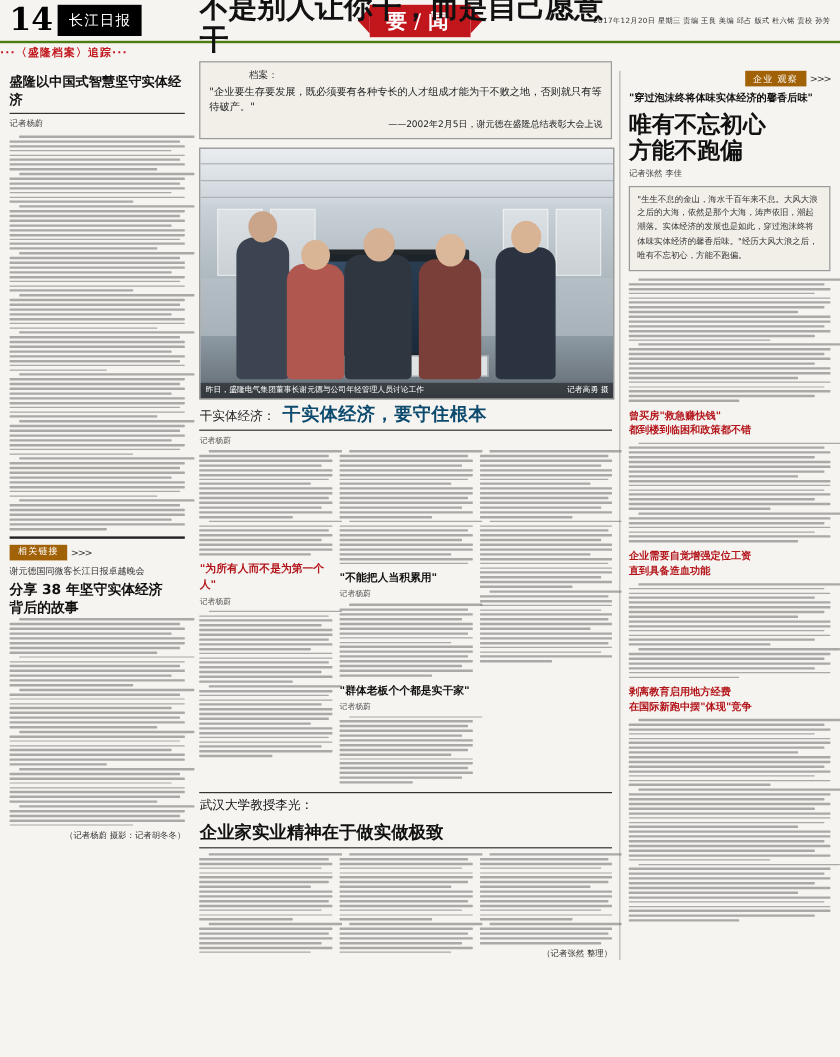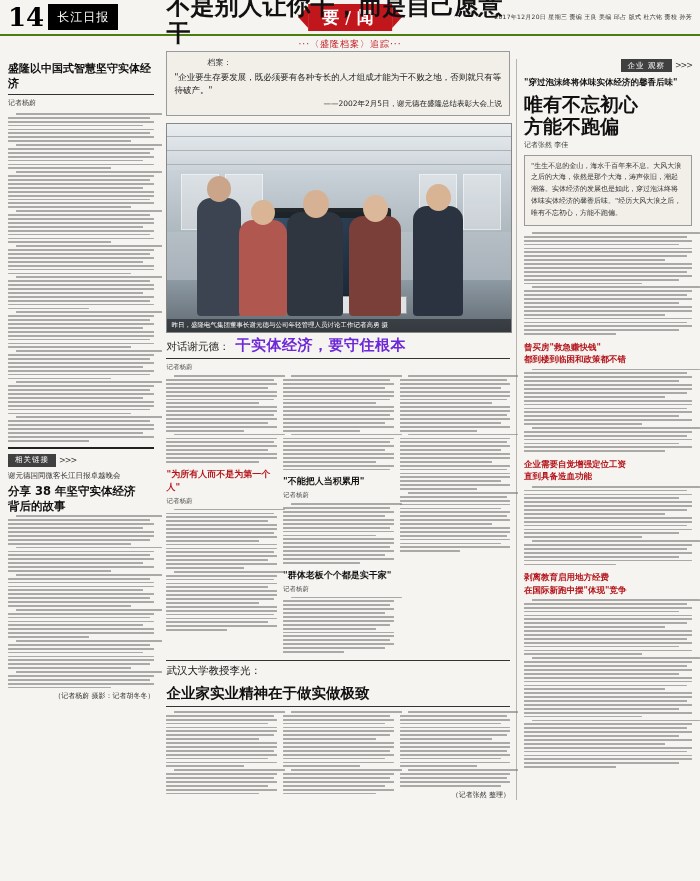--- a/index.html
+++ b/index.html
@@ -63,29 +63,29 @@
   .lines.dense i{height:1.8px;margin-bottom:2.1px;}
 
   
   .body{position:relative;padding:4px 8px 0 8px;display:flex;gap:0;}
   .col-left{width:150px;padding-right:6px;}
   .col-mid{width:352px;padding:0 6px;}
   .col-right{width:172px;padding-left:7px;border-left:1px solid #b8b4ac;}
 
   
   .ribbon{
-    text-align:center;font-size:9px;color:#c0161c;font-weight:normal;margin:2px 0 4px;
+    font-size:9px;color:#c0161c;font-weight:bold;margin:2px 0 4px;
     letter-spacing:1px;
   }
 
   .tagbar{
     display:flex;align-items:center;justify-content:flex-end;gap:3px;margin:0 0 4px 0;
   }
   .tagbar .tag{
-    background:#404040;color:#fff;font-size:7.5px;padding:1.5px 7px;letter-spacing:1px;
+    background:#a16207;color:#fff;font-size:7.5px;padding:1.5px 7px;letter-spacing:1px;
   }
   .tagbar .arrows{color:#3a3a3a;font-size:8px;letter-spacing:-1px;}
 
   .tagbar.left{justify-content:flex-start;}
 
   h1.main{
     font-size:24px;font-weight:bold;margin:2px 0 4px;letter-spacing:0px;line-height:1.12;
     font-family:"DejaVu Serif","Liberation Serif",serif;
   }
   .byline{font-size:7px;color:#444;margin:1px 0 5px;}
@@ -123,27 +123,27 @@
   .p2{left:72px;width:48px;height:96px;background:#b0574f;}
   .p2 .head{position:absolute;left:12px;top:-20px;width:24px;height:25px;border-radius:50%;background:#d9b495;}
   .p3{left:120px;width:56px;height:104px;background:#2f3640;}
   .p3 .head{position:absolute;left:16px;top:-22px;width:26px;height:28px;border-radius:50%;background:#d7b194;}
   .p4{left:182px;width:52px;height:100px;background:#7b3f3a;}
   .p4 .head{position:absolute;left:14px;top:-21px;width:25px;height:27px;border-radius:50%;background:#dcb89a;}
   .p5{left:246px;width:50px;height:110px;background:#2b3340;}
   .p5 .head{position:absolute;left:13px;top:-22px;width:25px;height:27px;border-radius:50%;background:#d8b394;}
   .photo .cap{
     position:absolute;left:0;right:0;bottom:0;background:rgba(0,0,0,.45);color:#fff;
-    font-size:6.5px;padding:2px 4px;display:flex;margin-top:17px;
+    font-size:6.5px;padding:2px 4px;display:flex;justify-content:space-between;margin-top:17px;
   }
 
   
   .dlg-head{display:flex;align-items:baseline;gap:6px;border-bottom:1px solid #333;padding-bottom:3px;margin:3px 0 4px;}
   .dlg-head .lbl{font-size:10.5px;color:#222;}
-  .dlg-head .ttl{font-size:15px;font-weight:bold;color:#6d28d9;letter-spacing:.5px;}
+  .dlg-head .ttl{font-size:15px;font-weight:bold;color:#0c4a6e;letter-spacing:.5px;}
 
   .threecol{display:flex;gap:6px;}
   .threecol > div{flex:1;}
 
   .q-head{font-size:9px;font-weight:bold;margin:5px 0 3px;}
   .q-head.red{color:#b3151b;}
   .mini-byline{font-size:6.5px;color:#555;margin:2px 0 3px;}
 
   
   .banner{
@@ -384,21 +384,21 @@
         <div class="person p5">
             <div class="head"></div>
           </div>
         <div class="cap">
           <span>昨日，盛隆电气集团董事长谢元德与公司年轻管理人员讨论工作</span>
           <span>记者高勇 摄</span>
         </div>
       </div>
 
       <div class="dlg-head">
-        <span class="lbl">对话谢元德：</span>
+        <span class="lbl">干实体经济：</span>
         <span class="ttl">干实体经济，要守住根本</span>
       </div>
       <div class="mini-byline">记者杨蔚</div>
 
       <div class="threecol">
 
         <div>
           <div class="lines dense">
             <i class="s1 ind"></i>
               <i class="s2"></i>

